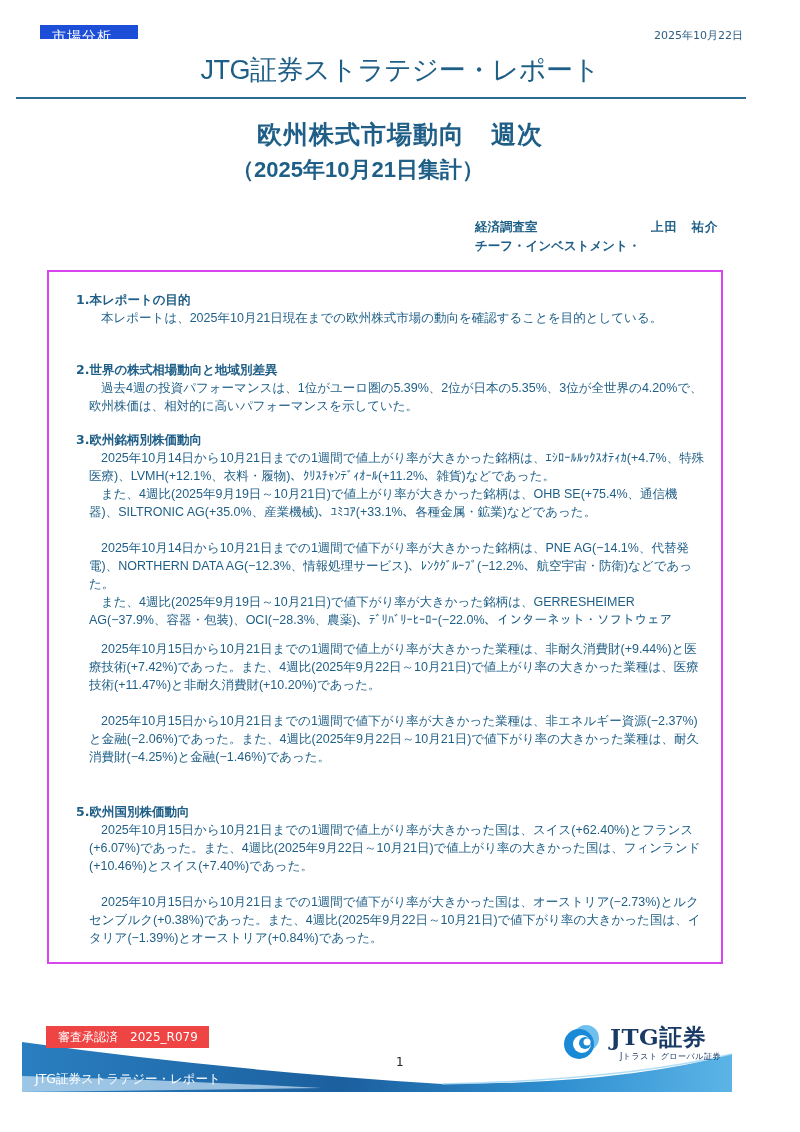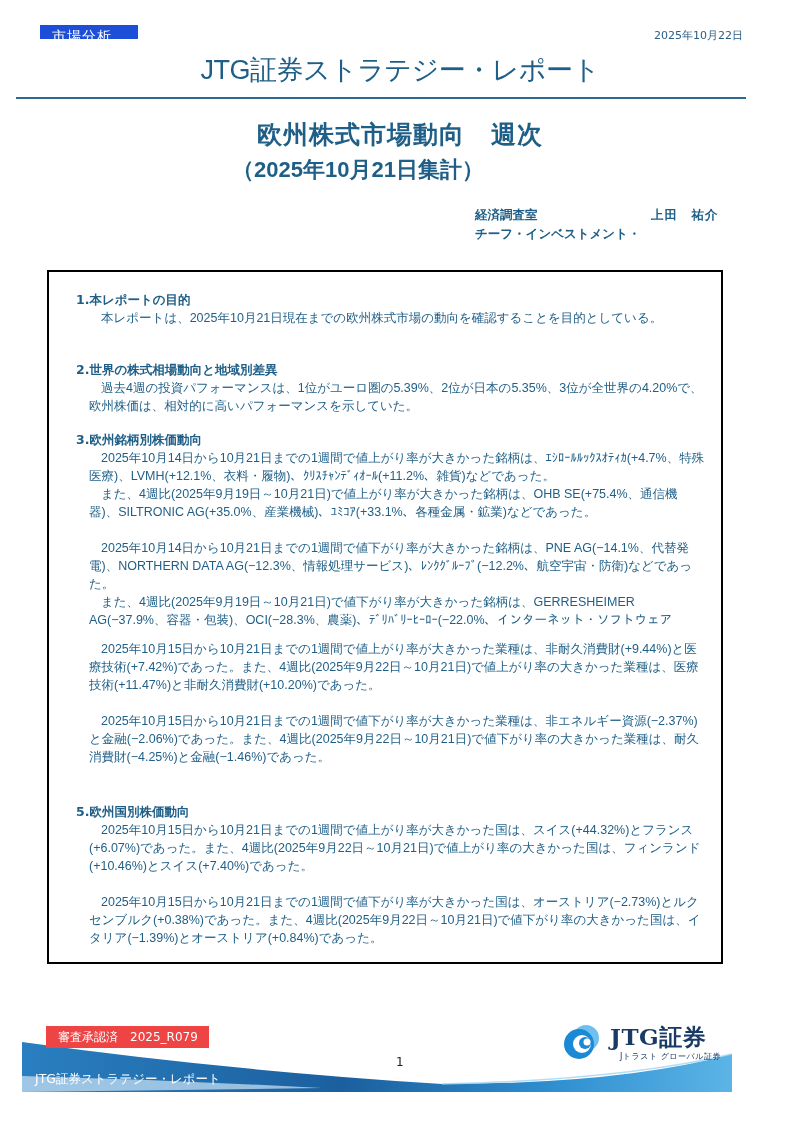--- a/index.html
+++ b/index.html
@@ -26,27 +26,27 @@
       font-size: 25px; font-weight: bold; color: #1f5f87; letter-spacing: 1px;
     }
     .doc-subtitle {
       position: absolute; left: 232px; top: 155px; font-size: 22px; font-weight: bold; color: #1f5f87;
       font-family: "Liberation Sans", sans-serif;
     }
     .author-block {
       position: absolute; left: 475px; top: 205px; font-size: 12.5px; font-weight: bold; color: #1f5f87;
       line-height: 19px;
     }
-    .author-block .row { display: flex; }
+    .author-block .row { display: flex; margin-top: 12px; }
     .author-block .dept { width: 176px; }
     .author-name { letter-spacing: 1px; }
 
     .content-box {
       position: absolute; left: 47px; top: 270px; width: 676px; height: 694px;
-      border: 2px solid #000000;
+      border: 2px solid #d946ef;
     }
     .section { position: absolute; left: 27px; width: 630px; }
     .section-heading {
       font-size: 12.5px; font-weight: bold; color: #1f5f87; line-height: 19px;
     }
     .para {
       font-size: 12.5px; color: #1f5f87; line-height: 18px; padding-left: 13px;
       text-indent: 12px; font-family: "Liberation Sans", sans-serif;
     }
     .para + .para.gap { margin-top: 18px; }
@@ -115,21 +115,21 @@
     <div class="para" style="height:36px;overflow:hidden;">また、4週比(2025年9月19日～10月21日)で値下がり率が大きかった銘柄は、GERRESHEIMER AG(−37.9%、容器・包装)、OCI(−28.3%、農薬)、ﾃﾞﾘﾊﾞﾘｰﾋｰﾛｰ(−22.0%、インターネット・ソフトウェア</div>
   </div>
 
   <div class="section" style="top:368px;">
     <div class="para">2025年10月15日から10月21日までの1週間で値上がり率が大きかった業種は、非耐久消費財(+9.44%)と医療技術(+7.42%)であった。また、4週比(2025年9月22日～10月21日)で値上がり率の大きかった業種は、医療技術(+11.47%)と非耐久消費財(+10.20%)であった。</div>
     <div class="para gap">2025年10月15日から10月21日までの1週間で値下がり率が大きかった業種は、非エネルギー資源(−2.37%)と金融(−2.06%)であった。また、4週比(2025年9月22日～10月21日)で値下がり率の大きかった業種は、耐久消費財(−4.25%)と金融(−1.46%)であった。</div>
   </div>
 
   <div class="section" style="top:530px;">
     <div class="section-heading">5.欧州国別株価動向</div>
-    <div class="para">2025年10月15日から10月21日までの1週間で値上がり率が大きかった国は、スイス(+44.32%)とフランス(+6.07%)であった。また、4週比(2025年9月22日～10月21日)で値上がり率の大きかった国は、フィンランド(+10.46%)とスイス(+7.40%)であった。</div>
+    <div class="para">2025年10月15日から10月21日までの1週間で値上がり率が大きかった国は、スイス(+62.40%)とフランス(+6.07%)であった。また、4週比(2025年9月22日～10月21日)で値上がり率の大きかった国は、フィンランド(+10.46%)とスイス(+7.40%)であった。</div>
     <div class="para gap">2025年10月15日から10月21日までの1週間で値下がり率が大きかった国は、オーストリア(−2.73%)とルクセンブルク(+0.38%)であった。また、4週比(2025年9月22日～10月21日)で値下がり率の大きかった国は、イタリア(−1.39%)とオーストリア(+0.84%)であった。</div>
   </div>
 </div>
 
 <div class="approval-badge">審査承認済　2025_R079</div>
 
 <svg class="footer-banner" viewBox="0 0 710 52" preserveAspectRatio="none">
   <defs>
     <linearGradient id="bannerGrad" x1="0" y1="0" x2="1" y2="0">
       <stop offset="0" stop-color="#2a7fc0"></stop>

